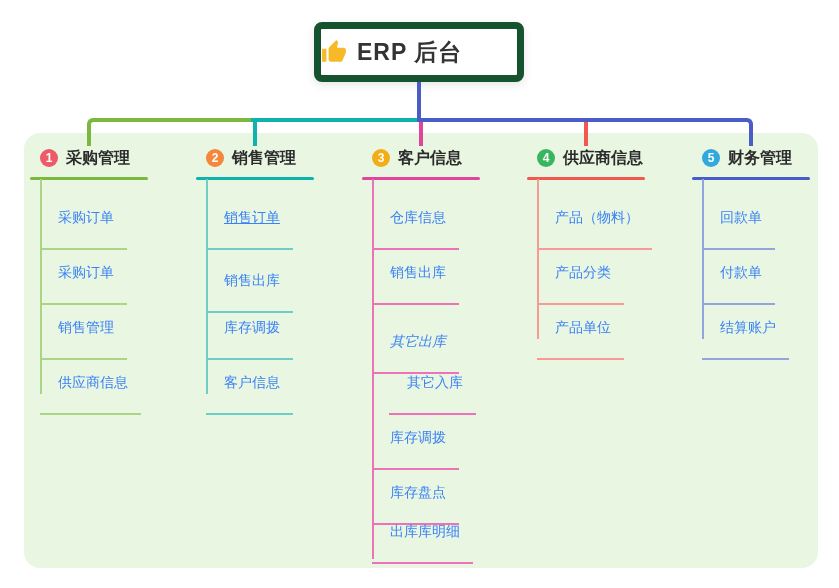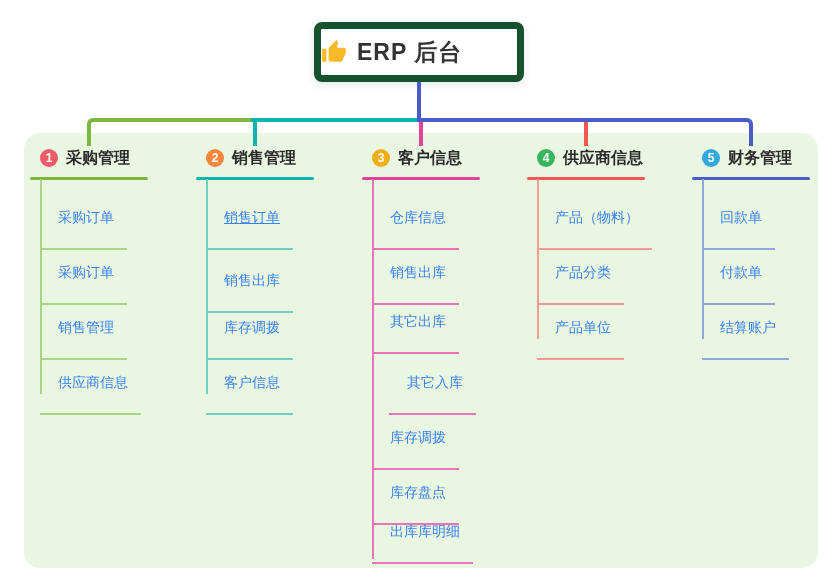--- a/index.html
+++ b/index.html
@@ -86,21 +86,21 @@
       <div class="item" style="left: 206px; top: 309px; border-bottom-color: rgb(111, 205, 198);">库存调拨</div>
       <div class="item" style="left: 206px; top: 364px; border-bottom-color: rgb(111, 205, 198);">客户信息</div>
       <div class="b-underline" style="left: 362px; top: 177px; width: 118px; background: rgb(224, 69, 155);"></div>
       <div class="b-title" style="left: 372px; top: 145px;">
         <span class="badge" style="background: rgb(242, 174, 22);">3</span>
         <span class="btext">客户信息</span>
       </div>
       <div class="subtree-line" style="left: 372px; top: 179px; height: 380px; background: rgb(238, 114, 184);"></div>
       <div class="item" style="left: 372px; top: 199px; border-bottom-color: rgb(238, 114, 184);">仓库信息</div>
       <div class="item" style="left: 372px; top: 254px; border-bottom-color: rgb(238, 114, 184);">销售出库</div>
-      <div class="item" style="left: 372px; top: 303px; border-bottom-color: rgb(238, 114, 184);">其它出库</div>
+      <div class="item" style="left: 372px; top: 323px; border-bottom-color: rgb(238, 114, 184); font-style: italic;">其它出库</div>
       <div class="item" style="left: 364px; top: 364px; border-bottom-color: rgb(238, 114, 184); margin-left: 25px;">其它入库</div>
       <div class="item" style="left: 372px; top: 419px; border-bottom-color: rgb(238, 114, 184);">库存调拨</div>
       <div class="item" style="left: 372px; top: 474px; border-bottom-color: rgb(238, 114, 184);">库存盘点</div>
       <div class="item" style="left: 372px; top: 513px; border-bottom-color: rgb(238, 114, 184);">出库库明细</div>
       <div class="b-underline" style="left: 527px; top: 177px; width: 118px; background: rgb(242, 87, 80);"></div>
       <div class="b-title" style="left: 537px; top: 145px;">
         <span class="badge" style="background: rgb(58, 181, 95);">4</span>
         <span class="btext">供应商信息</span>
       </div>
       <div class="subtree-line" style="left: 537px; top: 179px; height: 160px; background: rgb(247, 155, 148);"></div>

